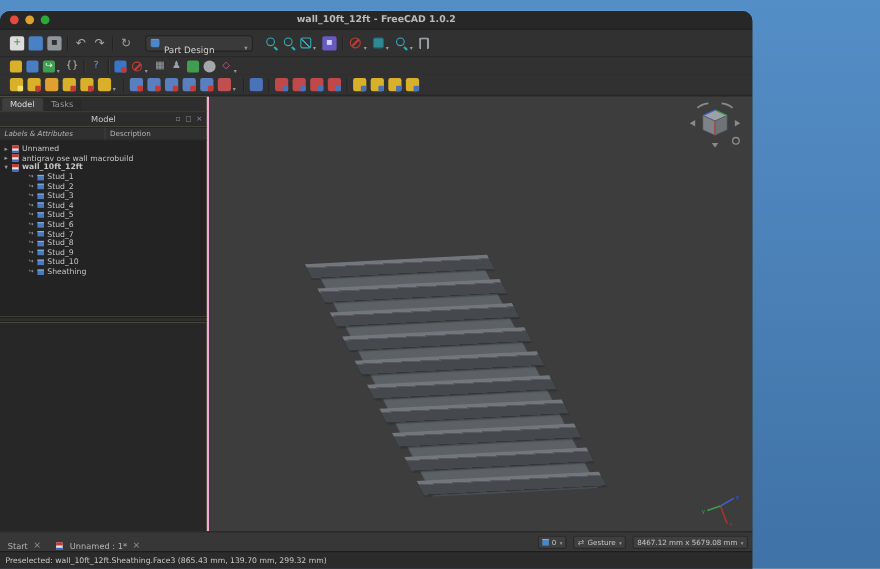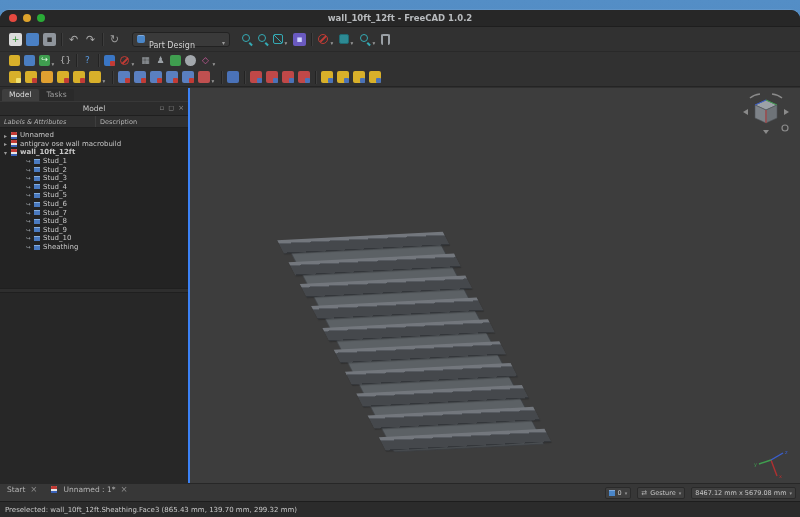--- a/index.html
+++ b/index.html
@@ -1,18 +1,18 @@
 <!DOCTYPE html>
 <html><head>
 <meta charset="utf-8">
 <style>
   * { margin:0; padding:0; box-sizing:border-box; }
   html,body { width:800px; height:517px; overflow:hidden; }
   body { background:linear-gradient(#548ec6 0%, #3f72a6 100%); font-family:"DejaVu Sans","Liberation Sans",sans-serif; }
-  .window { position:absolute; top:10px; left:0; width:800px; bottom:0;
+  .window { position:absolute; top:10px; left:0; width:684px; bottom:0;
             background:#2f2f2f; border-radius:9px 9px 0 0; overflow:hidden;
             box-shadow:0 -1px 0 rgba(255,255,255,.08); }
   
   .titlebar { height:17px; background:#272727; border-bottom:1px solid #1e1e1e; position:relative;
               display:flex; align-items:center; }
   .lights { position:absolute; left:9px; top:0; bottom:0; display:flex; align-items:center; gap:6px; }
   .light { width:8px; height:8px; border-radius:50%; }
   .light.r{ background:#e5493f; } .light.y{ background:#dea32c; } .light.g{ background:#2aab37; }
   .title { flex:1; text-align:center; font-size:8.5px; font-weight:bold; color:#b9bcbf; }
   
@@ -52,21 +52,21 @@
   .round { border-radius:50% !important; }
   
   .combo { height:15px; width:98px; background:#3a3a3a; border:1px solid #222; border-radius:3px;
            display:flex; align-items:center; padding:0 4px; margin:0 9px; }
   .wbicon { width:8px; height:8px; border-radius:2px; background:#4a86c8; margin-right:4px;
             border-top:1px solid #7fa9dc; }
   .combo .cl { flex:1; font-size:8px; color:#d2d2d2;margin-top:12px; }
   .combo .ca::before { content:"▾"; font-size:6px; color:#9a9a9a; }
   
   .main { position:absolute; top:78px; left:0; right:0; bottom:34px; display:flex; }
-  .dock { width:190px; display:flex; flex-direction:column; background:#fef9c3; border-right:2px solid #3b82f6; }
+  .dock { width:190px; display:flex; flex-direction:column; background:#fef9c3; border-right:2px solid #f9a8d4; }
   .dock-tabs { height:13px; background:#2e2e2e; display:flex; align-items:flex-end; padding-left:2px; gap:1px; }
   .dtab { font-size:7.5px; padding:1px 7px 2px; color:#9a9a9a; background:#2a2a2a; border-radius:2px 2px 0 0; }
   .dtab.active { background:#3e3e3e; color:#dcdcdc; }
   .panel-head { height:14px; background:#2c2c2c; border-top:1px solid #383838; position:relative;
                 display:flex; align-items:center; }
   .panel-head .pt { flex:1; text-align:center; font-size:7.5px; color:#c8c8c8; }
   .panel-icons { position:absolute; right:4px; display:flex; gap:4px; font-size:7px; color:#8a8a8a; line-height:1; }
   .colheads { height:13px; background:#303030; border-top:1px solid #1f1f1f; border-bottom:1px solid #1f1f1f;
               display:flex; align-items:center; font-size:6.5px; color:#b4b4b4; }
   .colheads .c1 { width:96px; padding-left:4px; border-right:1px solid #3e3e3e; align-self:stretch; display:flex; align-items:center;font-style:italic; }
@@ -92,21 +92,21 @@
   .stud { position:absolute; left:-6px; width:172px; height:14px; box-shadow:0 1px 1px rgba(0,0,0,.22); }
   .navcube { position:absolute; top:2px; right:6px; }
   .axiscross { position:absolute; bottom:4px; right:8px; }
   
   .band { position:absolute; left:0; right:0; bottom:16px; height:18px; background:#373737;
           border-top:1px solid #272727; display:flex; align-items:stretch; }
   .prop-tabs { width:190px; flex:none; background:#2a2a2a; border-right:2px solid #1f1f1f;
                display:flex; align-items:center; gap:2px; padding-left:5px; }
   .ptab { font-size:7.5px; color:#9a9a9a; padding:2px 6px; border-radius:2px; }
   .ptab.active { background:#474747; color:#e6e6e6; }
-  .mtabs { display:flex; align-items:flex-start; }
+  .mtabs { display:flex; align-items:flex-end; }
   .mtab { display:flex; align-items:center; gap:3px; padding:0 7px; font-size:7.5px; color:#b4b4b4; white-space:nowrap; }
   .mtab.active { background:#242424; color:#d8d8d8; border-left:1px solid #1d1d1d; border-right:1px solid #1d1d1d; }
   .tclose { margin-left:2px; }
   .tclose::before { content:"×"; font-size:8.5px; color:#8e8e8e; }
   .band-controls { margin-left:auto; display:flex; align-items:center; gap:6px; padding-right:4px; }
   .msel { height:12px; background:#3f3f3f; border:1px solid #2a2a2a; border-radius:2px;
           display:flex; align-items:center; gap:3px; padding:0 3px; font-size:6.5px; color:#c6c6c6; white-space:nowrap; }
   .blue-sq { width:6px; height:6px; background:#4a86c8; border-top:1px solid #7fa9dc; }
   .gesture-ic::before { content:"⇄"; font-size:7px; color:#b0b0b0; }
   .dd2::before { content:"▾"; font-size:5px; color:#999; }

